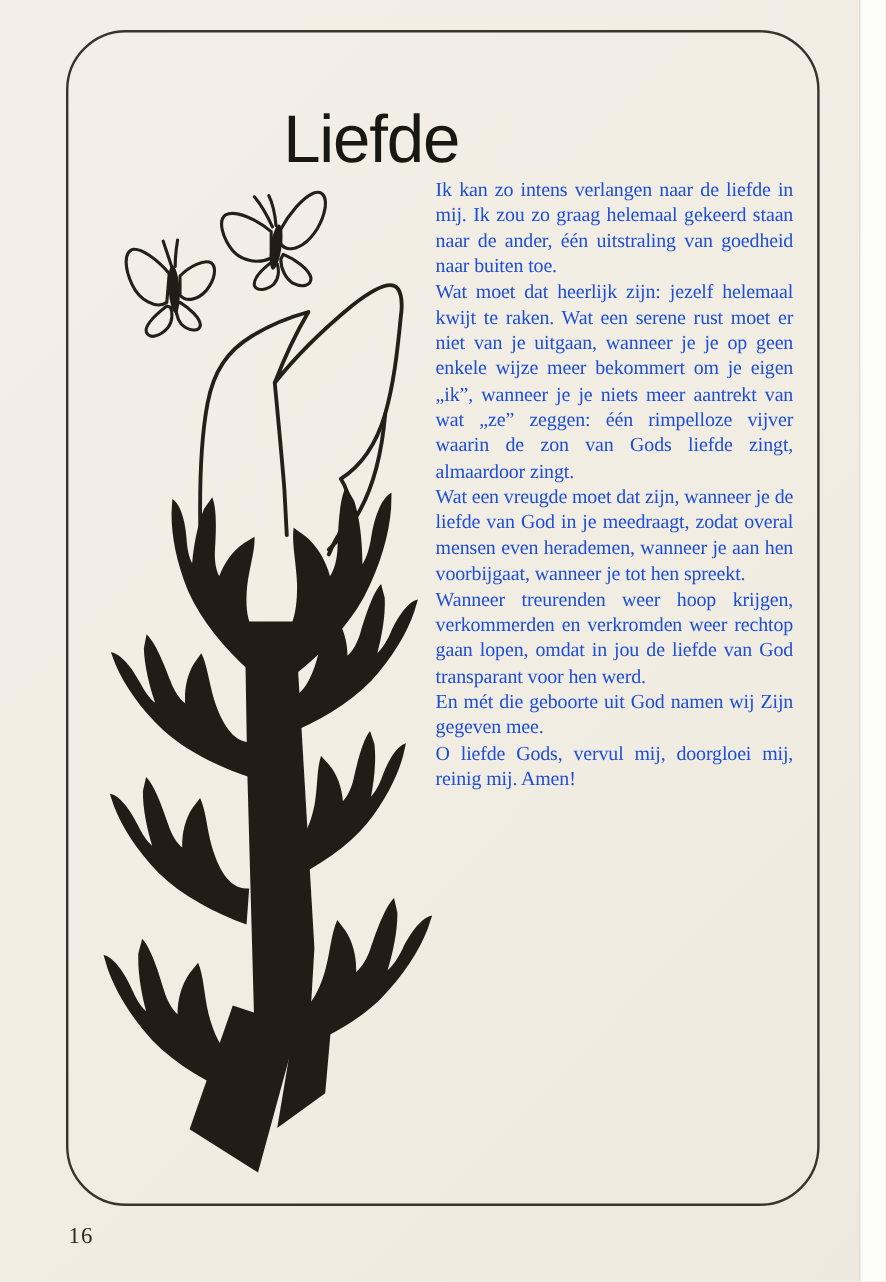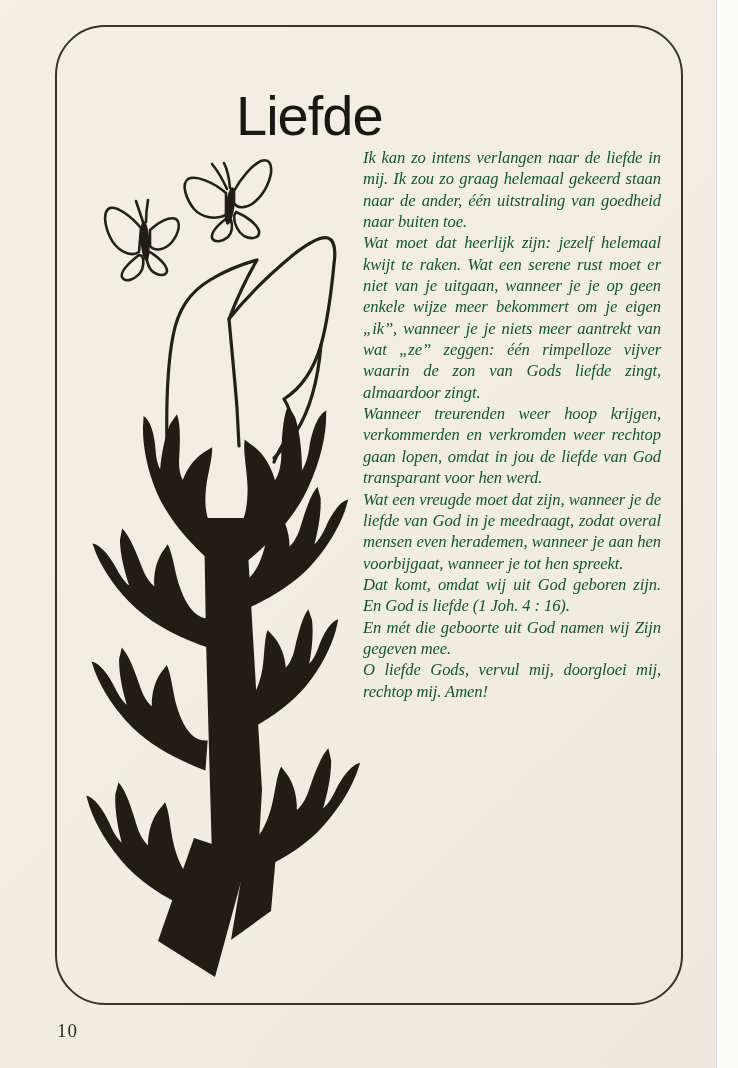--- a/index.html
+++ b/index.html
@@ -23,22 +23,21 @@
     border:2px solid #38342d;border-radius:50px;
   }
   .title{
     position:absolute;left:236px;top:42px;width:300px;
     font-family:"Liberation Sans", sans-serif;
     font-size:56px;line-height:72px;font-weight:400;
     letter-spacing:-1px;color:#191712;white-space:nowrap;
   }
   .bodycol{
     position:absolute;left:363px;top:147px;width:298px;
-    color:#14532d;
-    font-style:italic;
+    color:#1d4ed8;
   }
   .bodycol p{
     margin:0;padding:0;
     font-size:16.6px;line-height:21.35px;
     text-align:justify;
     letter-spacing:-0.1px;
   }
   .pagenum{
     position:absolute;left:57px;top:1020px;
     font-size:19px;color:#2e2a22;letter-spacing:1px;
@@ -125,20 +124,19 @@
 
     <use href="#hand" transform="translate(239,594) scale(-1,1) rotate(10)"></use>
     <use href="#hand" transform="translate(241,716) scale(-0.95,0.95) rotate(14)"></use>
     <use href="#hand" transform="translate(242,858) scale(-1.05,1.05) rotate(8)"></use>
   </g>
 </svg>
 
 <div class="bodycol">
     <p>Ik kan zo intens verlangen naar de liefde in mij. Ik zou zo graag helemaal gekeerd staan naar de ander, één uitstraling van goedheid naar buiten toe.</p>
     <p>Wat moet dat heerlijk zijn: jezelf helemaal kwijt te raken. Wat een serene rust moet er niet van je uitgaan, wanneer je je op geen enkele wijze meer bekommert om je eigen „ik”, wanneer je je niets meer aantrekt van wat „ze” zeggen: één rimpelloze vijver waarin de zon van Gods liefde zingt, almaardoor zingt.</p>
+    <p>Wat een vreugde moet dat zijn, wanneer je de liefde van God in je meedraagt, zodat overal mensen even herademen, wanneer je aan hen voorbijgaat, wanneer je tot hen spreekt.</p>
     <p>Wanneer treurenden weer hoop krijgen, verkommerden en verkromden weer rechtop gaan lopen, omdat in jou de liefde van God transparant voor hen werd.</p>
-    <p>Wat een vreugde moet dat zijn, wanneer je de liefde van God in je meedraagt, zodat overal mensen even herademen, wanneer je aan hen voorbijgaat, wanneer je tot hen spreekt.</p>
-    <p>Dat komt, omdat wij uit God geboren zijn. En God is liefde (1 Joh. 4 : 16).</p>
     <p>En mét die geboorte uit God namen wij Zijn gegeven mee.</p>
-    <p>O liefde Gods, vervul mij, doorgloei mij, rechtop mij. Amen!</p>
+    <p>O liefde Gods, vervul mij, doorgloei mij, reinig mij. Amen!</p>
   </div>
 
-<div class="pagenum">10</div>
+<div class="pagenum">16</div>
 
 </body></html>

